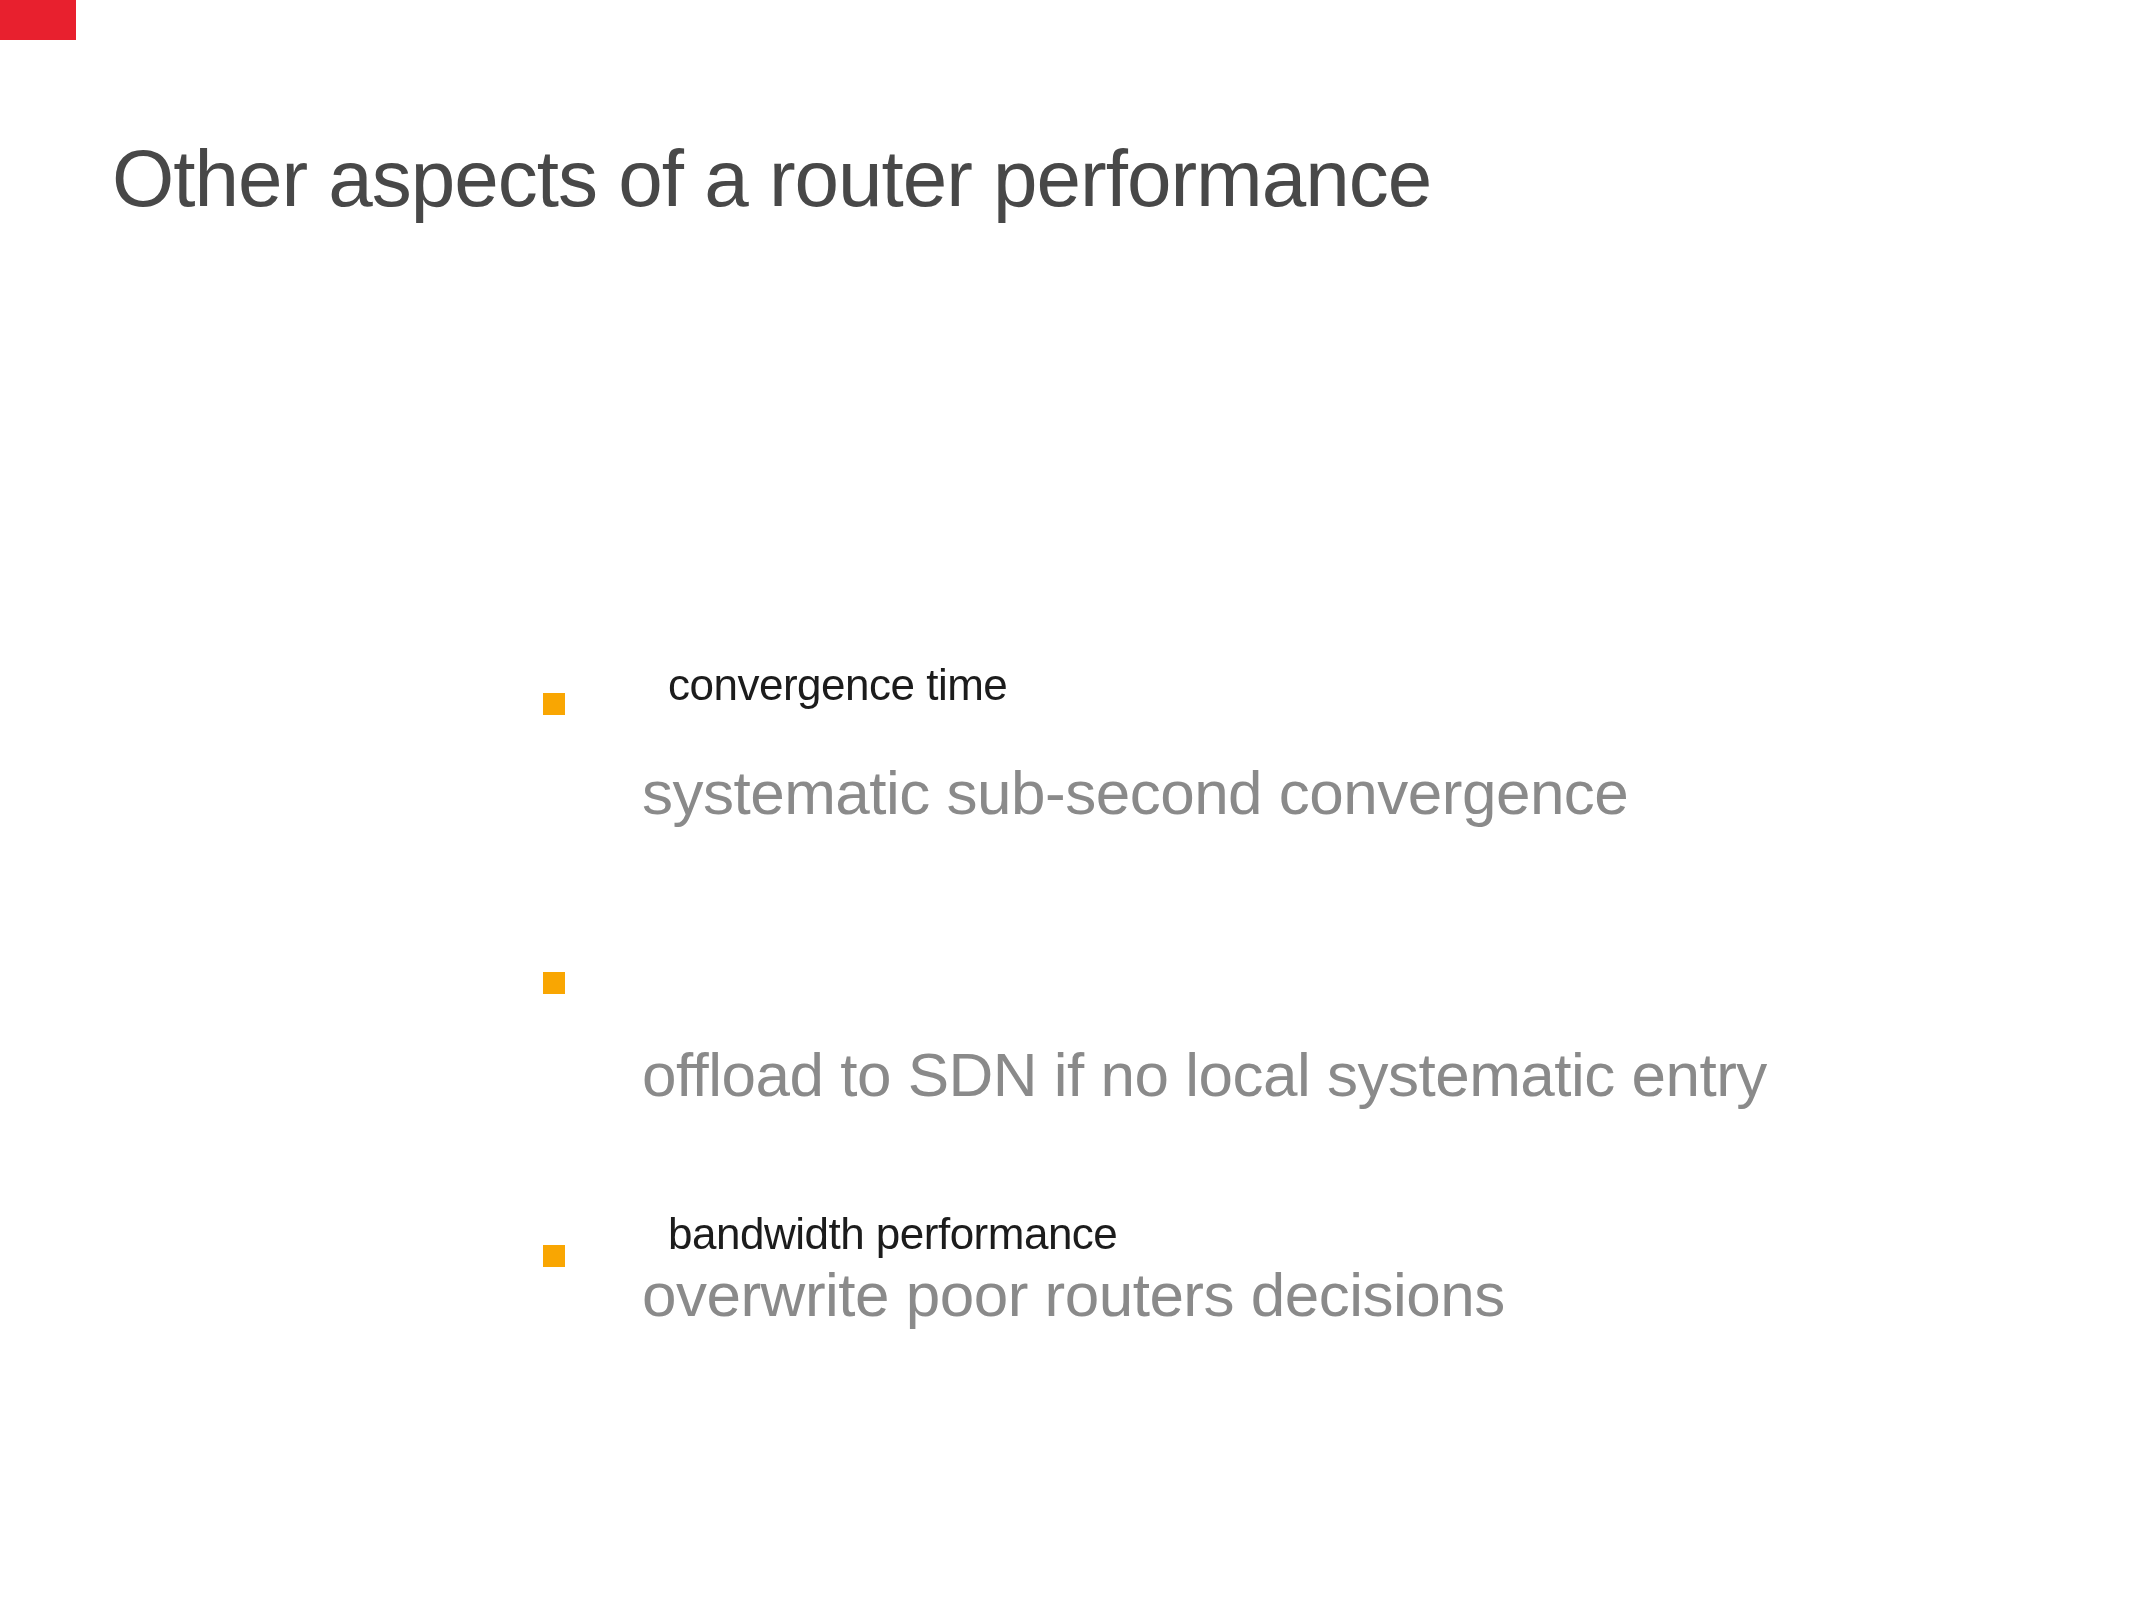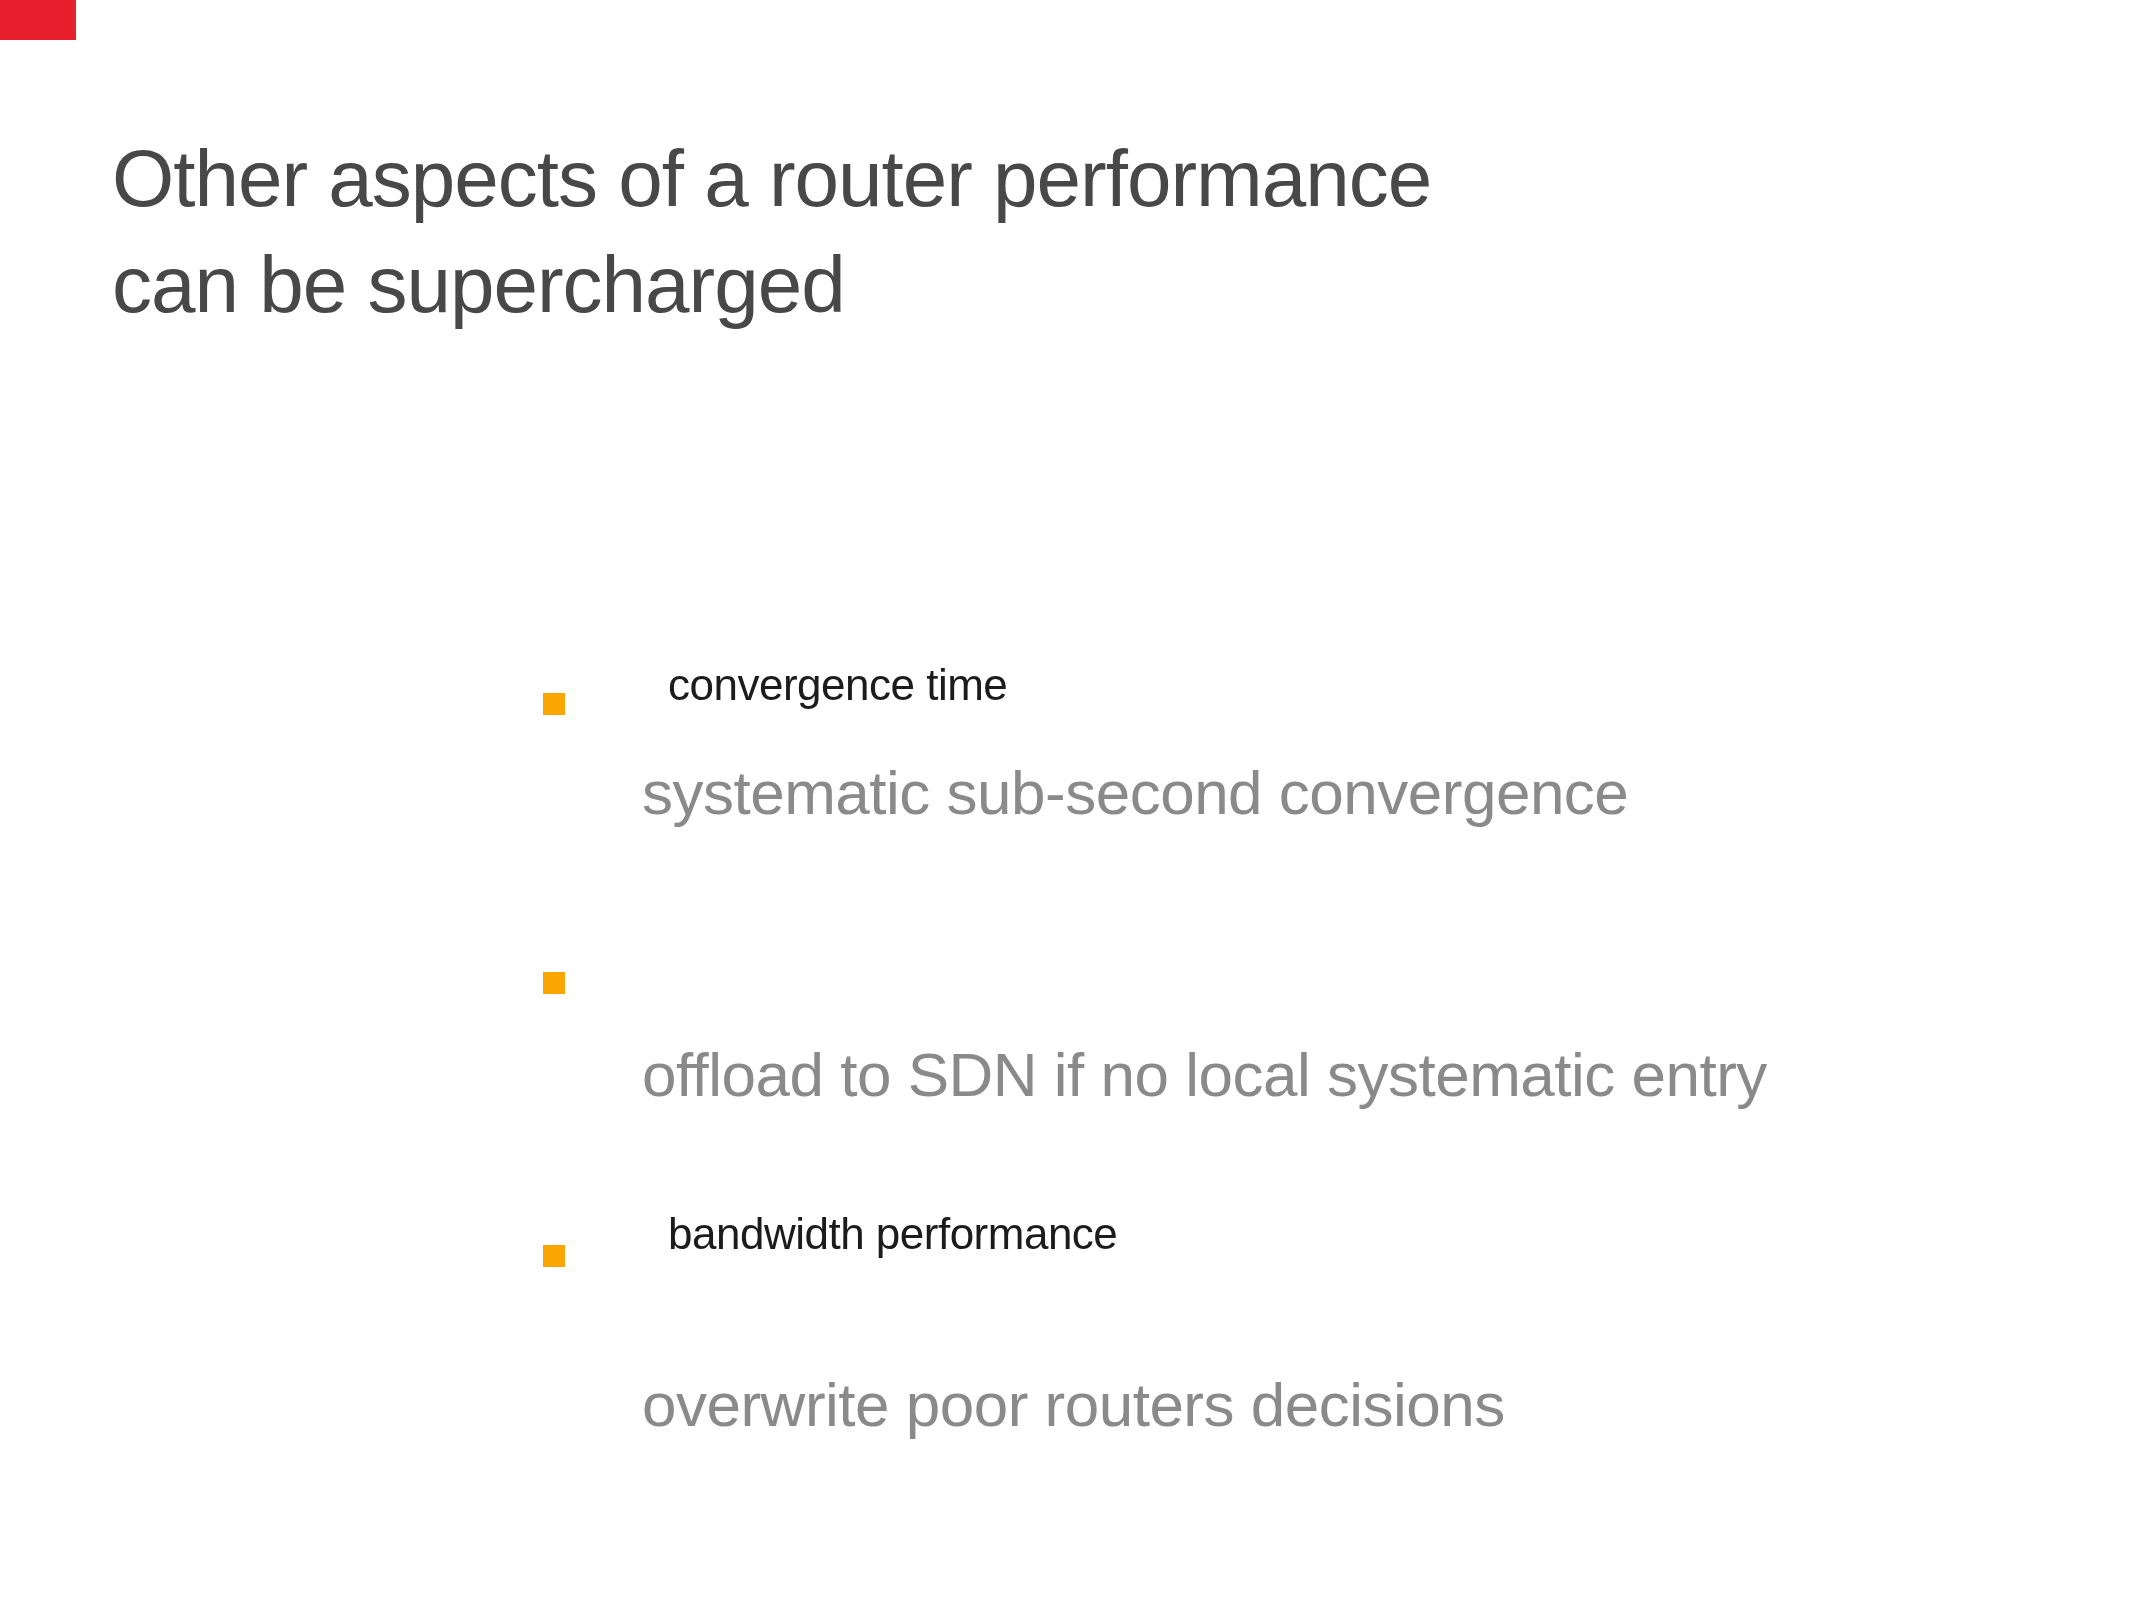--- a/index.html
+++ b/index.html
@@ -62,26 +62,25 @@
   }
 </style>
 </head>
 <body>
 
 <div class="slide">
 
   <div class="corner-mark"></div>
 
   <div class="title-line l1">Other aspects of a router performance</div>
-  <div class="title-line l2">can be supercharged</div>
 
   <span class="bullet-marker" style="top:693px"></span>
   <div class="bullet-label" style="top:663px">convergence time</div>
   <div class="bullet-detail" style="top:762px">systematic sub-second convergence</div>
 
   <span class="bullet-marker" style="top:972px"></span>
   <div class="bullet-detail" style="top:1044px">offload to SDN if no local systematic entry</div>
 
   <span class="bullet-marker" style="top:1245px"></span>
   <div class="bullet-label" style="top:1212px">bandwidth performance</div>
-  <div class="bullet-detail" style="top:1374px">overwrite poor routers decisions</div>
+  <div class="bullet-detail" style="top:1264px">overwrite poor routers decisions</div>
 
 </div>
 
 </body></html>

